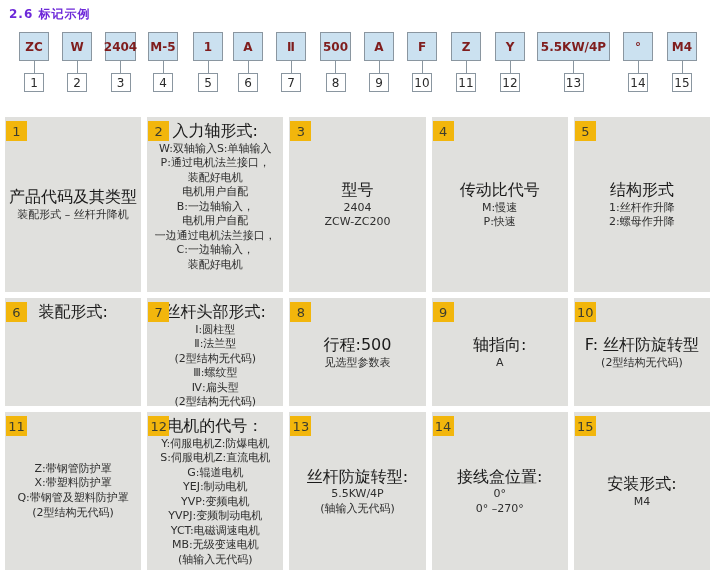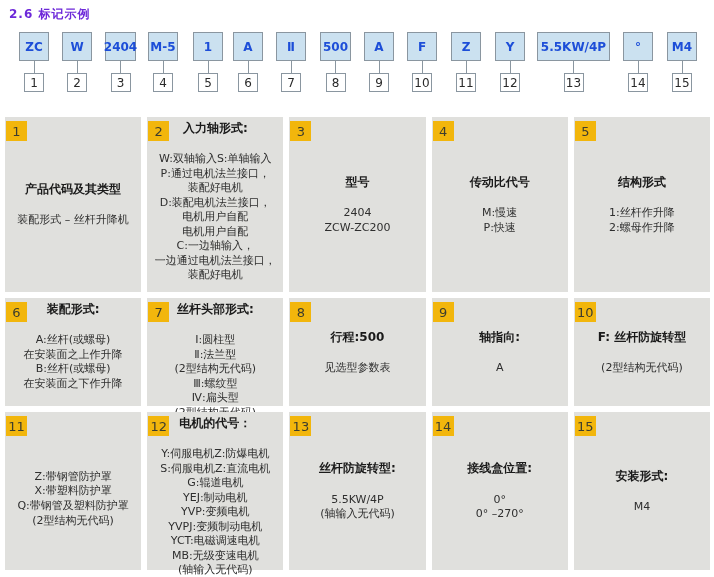--- a/index.html
+++ b/index.html
@@ -15,21 +15,21 @@
     font-size: 12px; font-weight: bold; color: #6d28d9;
     letter-spacing: 1px;
   }
   
   .code-diagram { position: absolute; left: 0; top: 0; width: 714px; height: 110px; }
   .unit { position: absolute; top: 32px; display: flex; flex-direction: column; align-items: center; }
   .code-box {
     width: 100%; height: 29px; box-sizing: border-box;
     background: #cbe1f0; border: 1px solid #8a96a0;
     display: flex; align-items: center; justify-content: center;
-    font-size: 12px; font-weight: bold; color: #1d4ed8;
+    font-size: 12px; font-weight: bold; color: #7f1d1d;
   }
   .tick { width: 1px; height: 12px; background: #8a96a0; }
   .num-box {
     width: 20px; height: 19px; box-sizing: border-box;
     background: #ffffff; border: 1px solid #8a96a0;
     display: flex; align-items: center; justify-content: center;
     font-size: 12px; color: #2a2a2a;
   }
   .u1  { left: 19px;  width: 30px; }
   .u2  { left: 62px;  width: 30px; }
@@ -62,22 +62,22 @@
     text-align: center;
   }
   .cell.v-top { justify-content: flex-start; padding-top: 3px; }
   .badge {
     position: absolute; left: 1px; top: 4px;
     width: 21px; height: 20px;
     background: #f2b60c;
     font-size: 13px; color: #3d3d2e;
     display: flex; align-items: center; justify-content: center;
   }
-  .cell-title { font-size: 12px; font-weight: bold; color: #1a1a1a; line-height: 1.35; }
-  .cell-lines { font-size: 11px; color: #2e2e2e; line-height: 1.32; margin-top: 16px; }
+  .cell-title { font-size: 16px; font-weight: normal; color: #1a1a1a; line-height: 1.35; }
+  .cell-lines { font-size: 11px; color: #2e2e2e; line-height: 1.32; }
 </style>
 </head>
 <body>
 
 <div class="page-title">2.6 标记示例</div>
 
 <div class="code-diagram">
   <div class="unit u1">
     <div class="code-box">ZC</div>
     <div class="tick"></div>
@@ -163,25 +163,25 @@
         <div>装配形式 – 丝杆升降机</div>
       </div>
   </div>
   <div class="cell v-top">
     <div class="badge">2</div>
     <div class="cell-title">入力轴形式:</div>
     <div class="cell-lines">
         <div>W:双轴输入S:单轴输入</div>
         <div>P:通过电机法兰接口，</div>
         <div>装配好电机</div>
-        <div>D:装配电机法兰接口，</div>
         <div>电机用户自配</div>
+        <div>B:一边轴输入，</div>
         <div>电机用户自配</div>
+        <div>一边通过电机法兰接口，</div>
         <div>C:一边轴输入，</div>
-        <div>一边通过电机法兰接口，</div>
         <div>装配好电机</div>
       </div>
   </div>
   <div class="cell">
     <div class="badge">3</div>
     <div class="cell-title">型号</div>
     <div class="cell-lines">
         <div>2404</div>
         <div>ZCW-ZC200</div>
       </div>
@@ -198,26 +198,20 @@
     <div class="badge">5</div>
     <div class="cell-title">结构形式</div>
     <div class="cell-lines">
         <div>1:丝杆作升降</div>
         <div>2:螺母作升降</div>
       </div>
   </div>
   <div class="cell v-top">
     <div class="badge">6</div>
     <div class="cell-title">装配形式:</div>
-    <div class="cell-lines">
-        <div>A:丝杆(或螺母)</div>
-        <div>在安装面之上作升降</div>
-        <div>B:丝杆(或螺母)</div>
-        <div>在安装面之下作升降</div>
-      </div>
   </div>
   <div class="cell v-top">
     <div class="badge">7</div>
     <div class="cell-title">丝杆头部形式:</div>
     <div class="cell-lines">
         <div>Ⅰ:圆柱型</div>
         <div>Ⅱ:法兰型</div>
         <div>(2型结构无代码)</div>
         <div>Ⅲ:螺纹型</div>
         <div>Ⅳ:扁头型</div>

